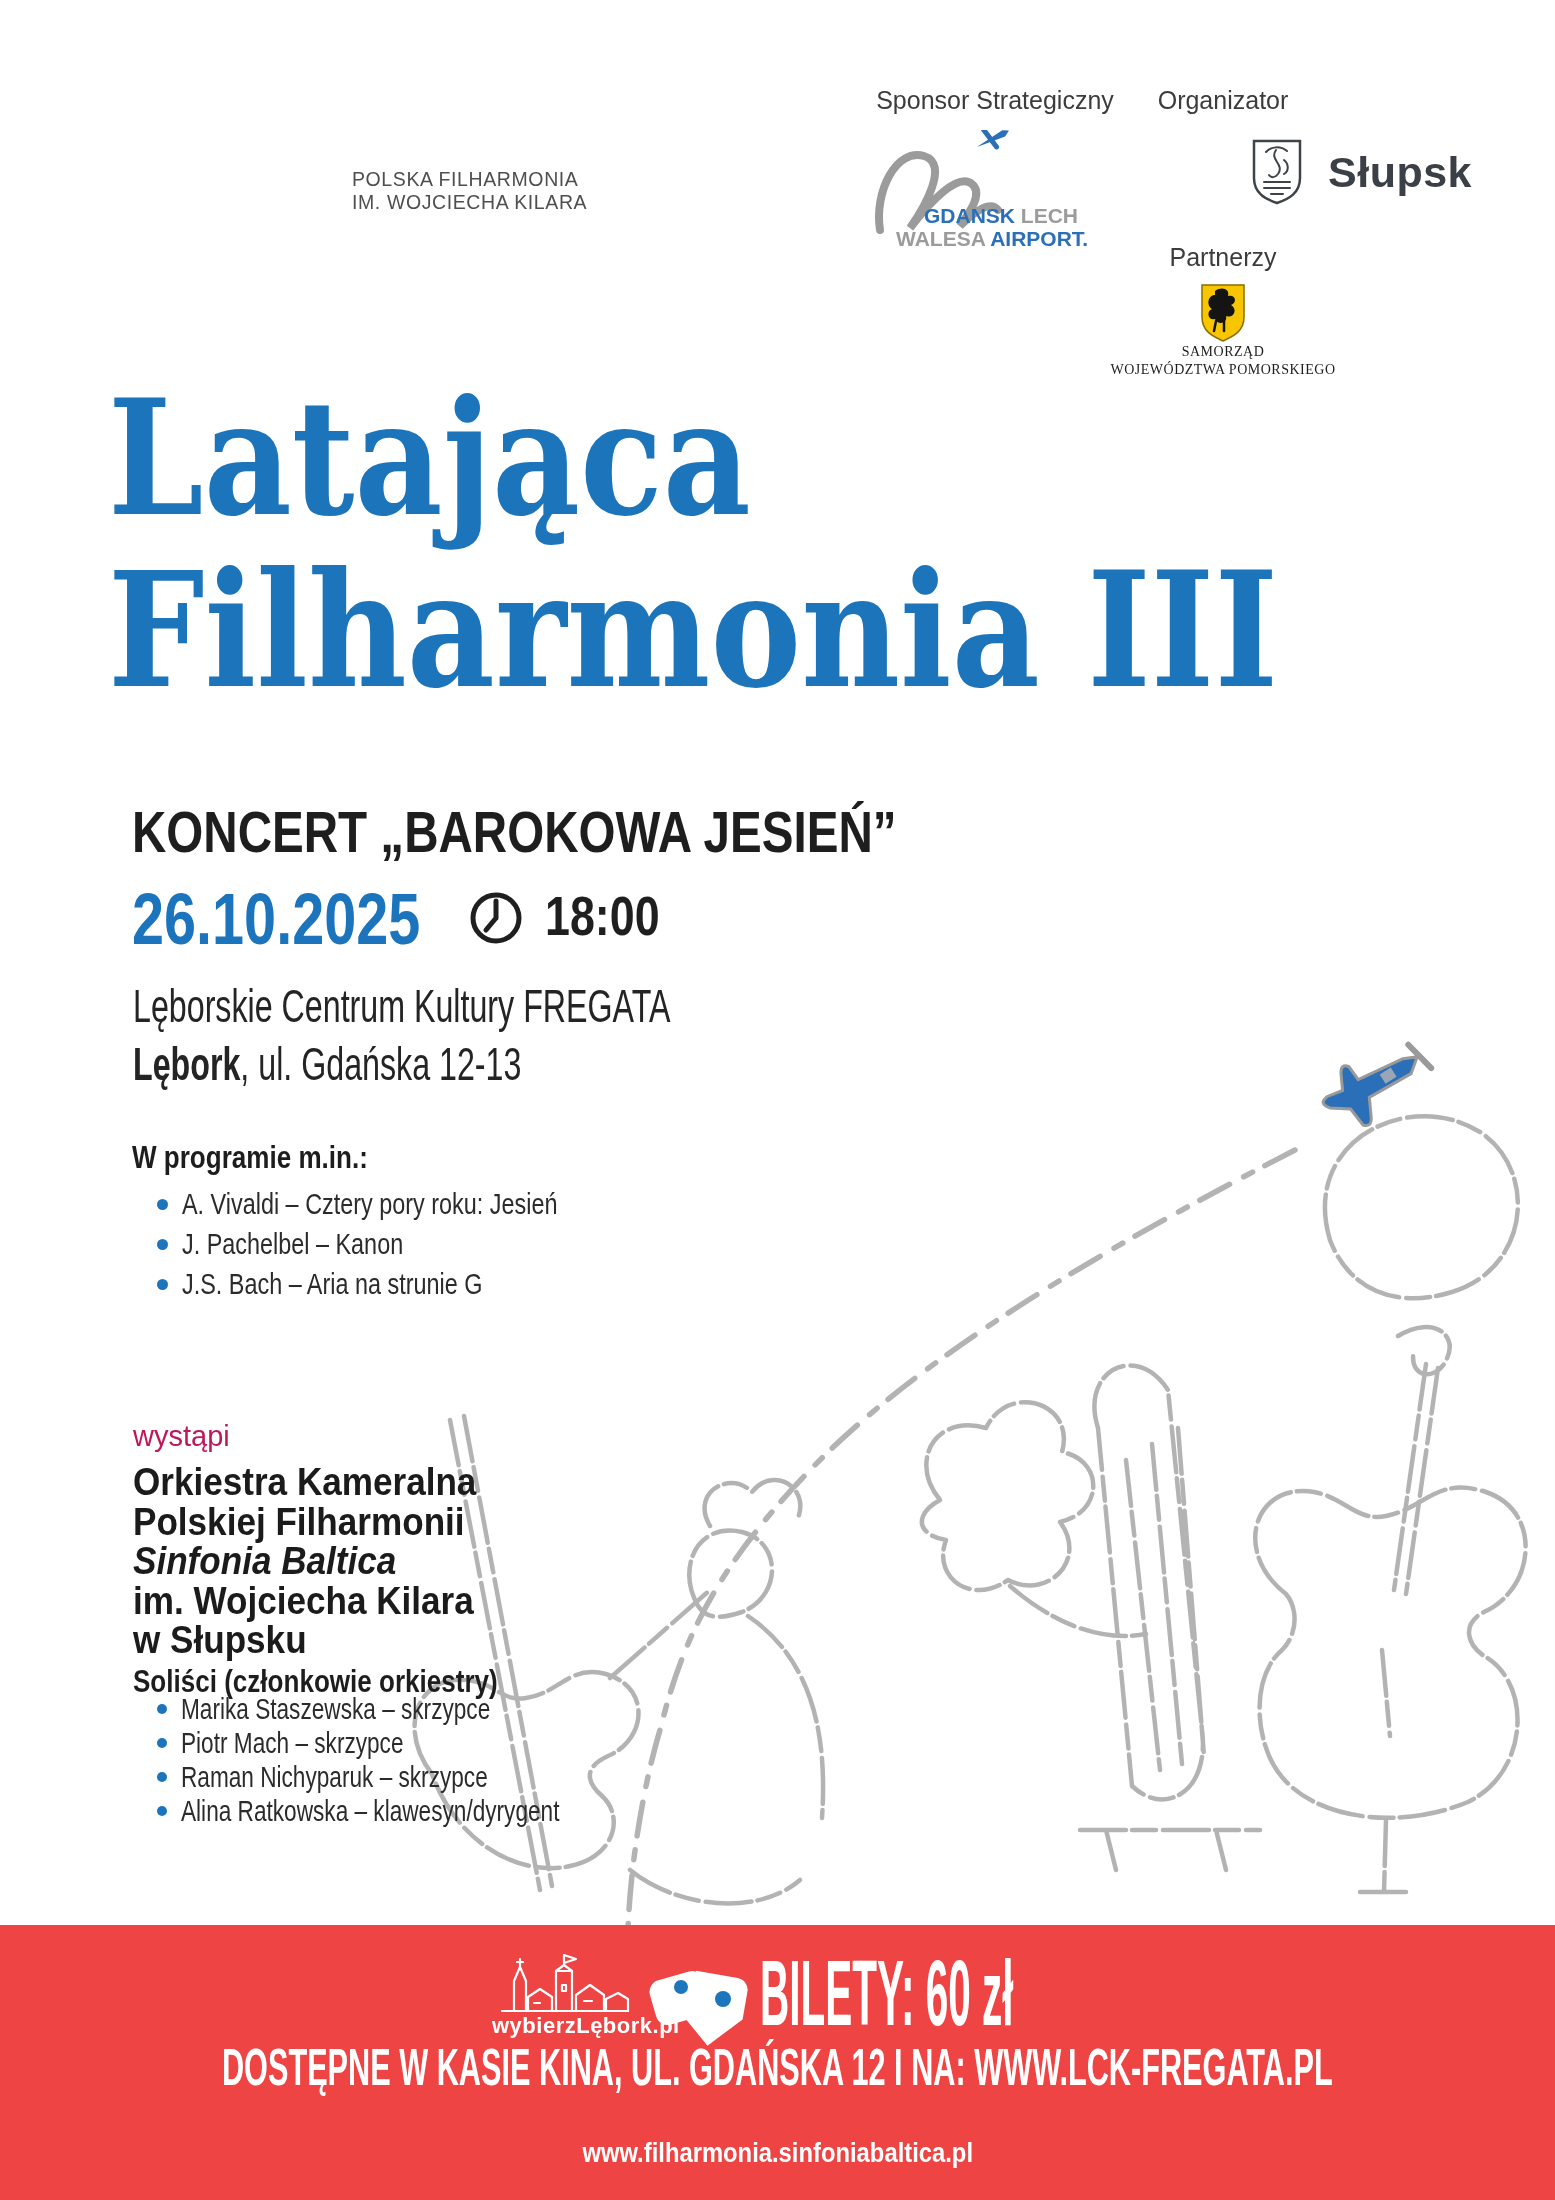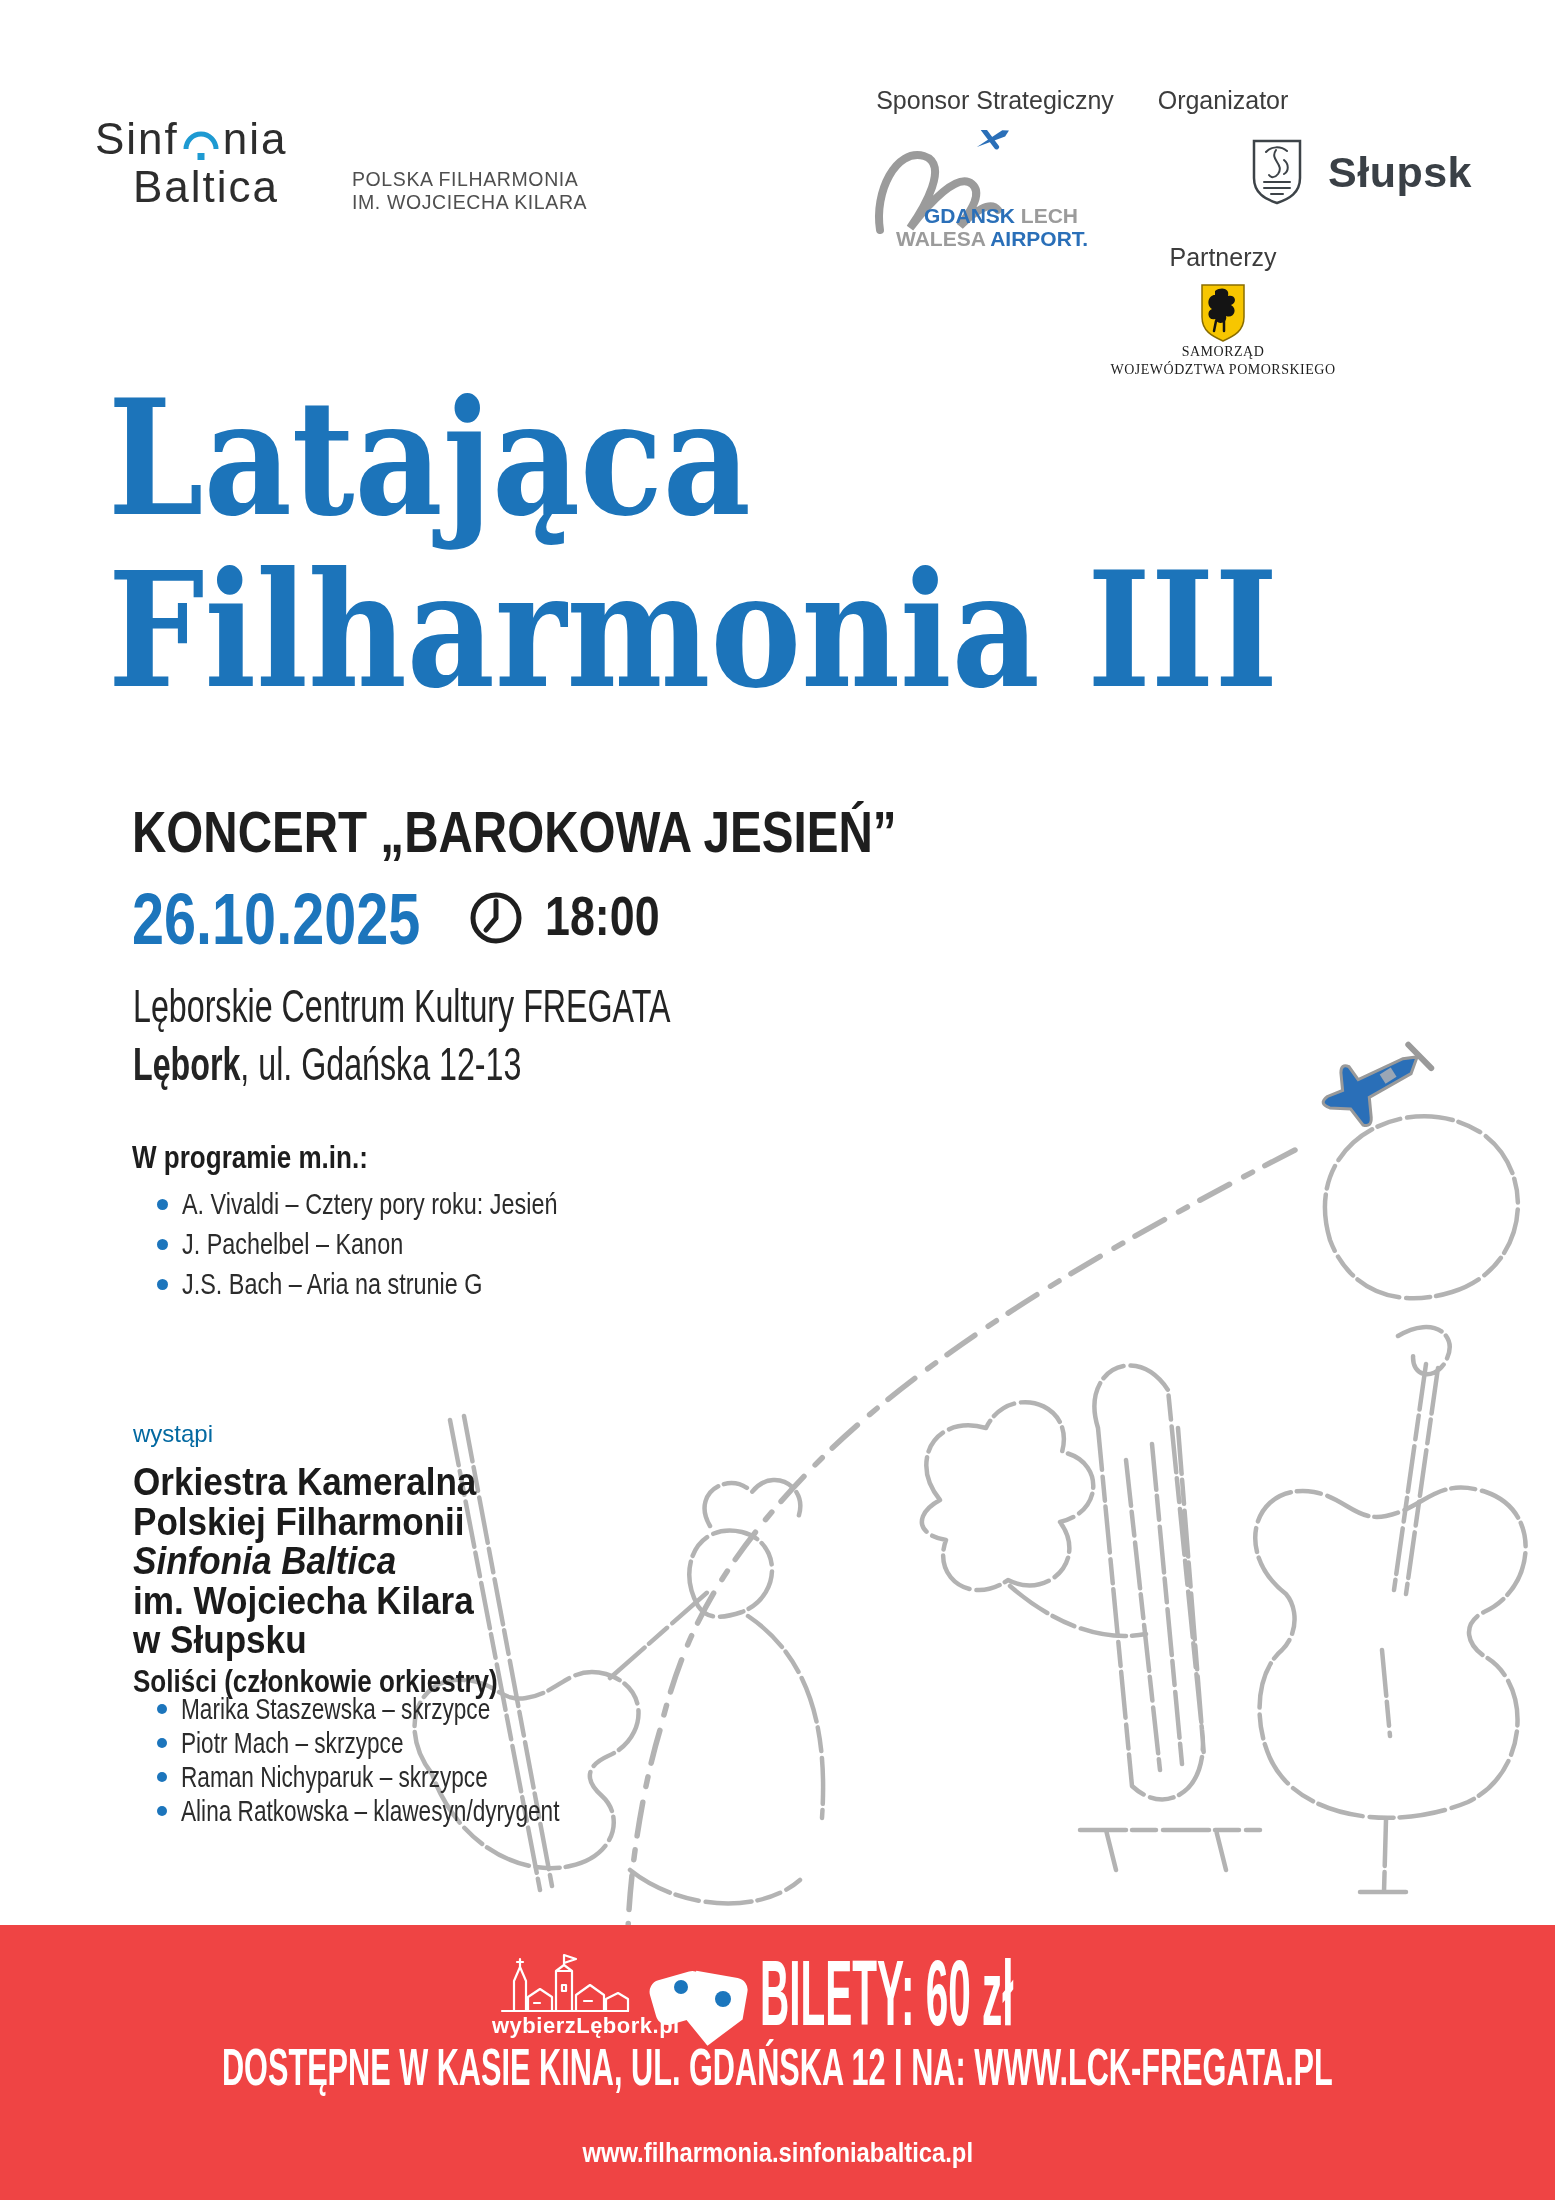--- a/index.html
+++ b/index.html
@@ -42,21 +42,21 @@
 
   .sec-heading { font-size:31px; font-weight:800; color:#1d1d1d; transform:scaleX(.84); }
   ul.blist { list-style:none; margin:0; padding:0; }
   ul.blist li { display:flex; align-items:center; }
   .dot { border-radius:50%; background:#1c75bc; flex:0 0 auto; margin-right:14px; }
   .prog li { height:40px; } .prog .dot { width:11px; height:11px; }
   .prog .itxt { font-size:30px; color:#2b2b2b; transform:scaleX(.78); }
   .solo li { height:34px; } .solo .dot { width:10px; height:10px; }
   .solo .itxt { font-size:29px; color:#2b2b2b; transform:scaleX(.78); }
 
-  .intro { font-size:24px; color:#0369a1; }
+  .intro { font-size:29px; color:#be185d; }
   .orch-line { font-size:39px; font-weight:700; color:#1b1b1b; line-height:39.5px;
                transform:scaleX(.9); transform-origin:0 50%; display:block; white-space:nowrap; }
   .orch-italic { font-style:italic; }
 
   .bar { position:absolute; left:0; top:1925px; width:1555px; height:275px; background:#ef4444; }
   .bar * { color:#ffffff; }
   .portal-txt { font-size:22px; font-weight:700; letter-spacing:0.5px; }
   .bilety { font-size:92px; font-weight:900; line-height:96px; transform:scaleX(.44); }
   .center-row { position:absolute; left:0; width:1555px; display:flex; justify-content:center; }
   .avail { font-size:52px; font-weight:800; line-height:60px; transform:scaleX(.59); transform-origin:50% 50%; white-space:nowrap; }
@@ -83,31 +83,20 @@
         <path d="M906,564 C852,522 874,452 934,462 C966,468 976,492 1006,486 C1046,478 1056,446 1106,462 C1164,482 1154,560 1104,582 C1084,592 1084,612 1104,626 C1152,652 1150,742 1088,772 C1016,802 918,790 890,728 C872,688 878,640 902,620 C918,604 918,578 906,564 Z M1002,620 L1010,706 M1006,790 L1004,862 M980,862 L1030,862"></path>
       </g>
     </g>
     <g transform="translate(945,55) rotate(-32)">
       <path d="M-8,22 Q-16,12 -4,11 L12,14 L20,-2 Q25,-10 30,-3 L31,13 L80,19 L93,25 L79,36 L31,34 L22,52 Q17,61 11,54 L9,34 Z" fill="#2a6fb8" stroke="#9a9a9a" stroke-width="3"></path>
       <path d="M92,10 L99,42" stroke="#9a9a9a" stroke-width="6" stroke-linecap="round" fill="none"></path>
       <rect x="52" y="20" width="13" height="11" fill="#9aa6b5"></rect>
     </g>
   </svg>
 
-  <div class="abs" style="left:95px; top:112px;">
-    <div class="brand-line">
-      <span>Sinf</span>
-        <svg width="40" height="50" viewBox="0 0 40 50" style="margin:0 2px 3px;">
-          <path d="M5 37 A15 15 0 0 1 35 37" fill="none" stroke="#1e9ad2" stroke-width="5"></path>
-          <rect x="16.5" y="41" width="7" height="7" fill="#1e9ad2"></rect>
-        </svg>
-        <span>nia</span>
-    </div>
-    <div class="brand-line brand-line2">Baltica</div>
-  </div>
   <div class="abs brand-sub" style="left:352px; top:168px;">
     <div>POLSKA FILHARMONIA</div>
     <div>IM. WOJCIECHA KILARA</div>
   </div>
 
   <div class="abs label-grey" style="left:995px; top:86px; transform:translateX(-50%);">Sponsor Strategiczny</div>
   <svg class="abs" style="left:872px; top:130px;" width="150" height="125" viewBox="0 0 150 125">
     <path d="M8,100 C2,62 24,18 52,26 C78,34 52,78 38,98 C58,72 86,42 100,54 C112,64 96,84 88,96 C102,82 118,70 126,80" fill="none" stroke="#9b9b9b" stroke-width="8" stroke-linecap="round"></path>
     <g transform="translate(100,6) rotate(-24)">
       <path d="M0,12 L30,7 L36,10 L30,14 Z" fill="#2a6fb8"></path>

